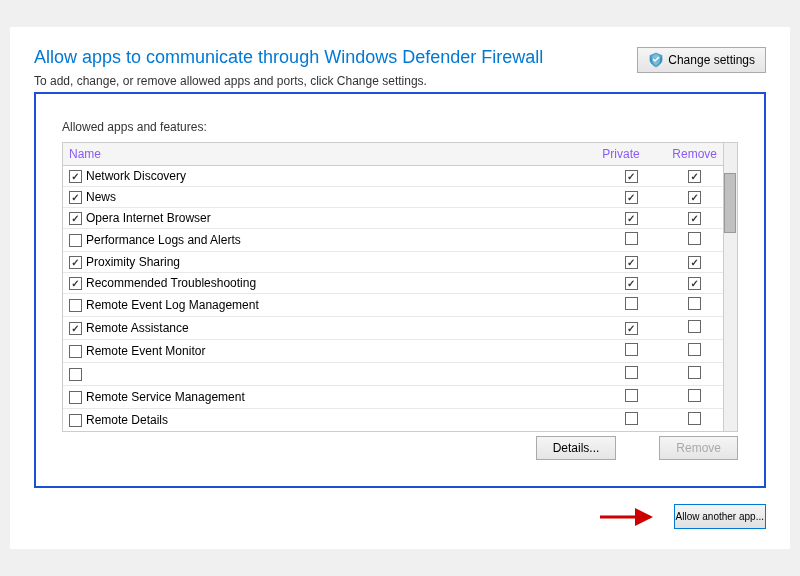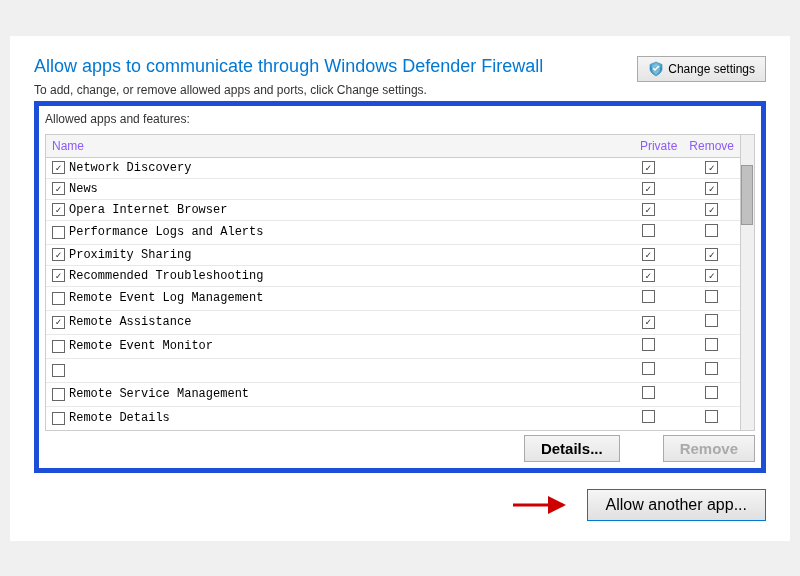--- a/index.html
+++ b/index.html
@@ -52,22 +52,22 @@
       font-size: 12px;
       cursor: pointer;
       white-space: nowrap;
     }
     .shield-icon {
       width: 16px;
       height: 16px;
       display: inline-block;
     }
     .allowed-box {
-      border: 5px solid #1d4ed8;
-      padding: 6px;
+      border: 2px solid #1d4ed8;
+      padding: 26px;
       margin-bottom: 12px;
     }
     .allowed-label {
       font-size: 12px;
       color: #333;
       margin-bottom: 8px;
     }
     .table-container {
       border: 1px solid #ccc;
       overflow: hidden;
@@ -99,29 +99,28 @@
     thead tr {
       background: #f5f5f5;
       border-bottom: 1px solid #ccc;
     }
     thead th {
       text-align: left;
       padding: 4px 6px;
       font-weight: 400;
       color: #8b5cf6;
     }
-    thead th.center { text-align: right; margin-top: 7px; }
+    thead th.center { text-align: left; margin-top: 7px; }
     tbody tr {
       border-bottom: 1px solid #e8e8e8;
     }
     tbody tr:last-child { border-bottom: none; }
     tbody td {
       padding: 3px 6px;
       vertical-align: middle;
-      font-family: Liberation Mono, monospace;
     }
     tbody td.center { text-align: center; }
     .row-name {
       display: flex;
       align-items: center;
       gap: 4px;
     }
     .cb {
       width: 13px;
       height: 13px;
@@ -163,24 +162,23 @@
     .bottom-buttons {
       display: flex;
       justify-content: flex-end;
       gap: 8px;
       margin-top: 4px;
     }
     .btn {
       padding: 4px 16px;
       border: 1px solid #aaa;
       background: linear-gradient(to bottom, #f5f5f5, #e5e5e5);
-      font-size: 15px;
+      font-size: 12px;
       cursor: pointer;
       min-width: 70px;
-      font-weight: bold;
     }
     .btn:disabled {
       color: #aaa;
       cursor: default;
       margin-left: 35px;
     }
     .footer-row {
       display: flex;
       justify-content: flex-end;
       align-items: center;
@@ -190,24 +188,24 @@
     .arrow-container {
       display: flex;
       align-items: center;
       gap: 0;
     }
     .arrow-svg {
       width: 60px;
       height: 24px;
     }
     .allow-another-btn {
-      padding: 6px 18px;
+      padding: 6px 1px;
       border: 1px solid #0078d4;
       background: linear-gradient(to bottom, #f5f5f5, #e0e0e0);
-      font-size: 16px;
+      font-size: 10px;
       cursor: pointer;
       color: #000;
     }
   </style>
 </head>
 <body>
 
 <div class="dialog">
   <div class="header-row">
     <div>

